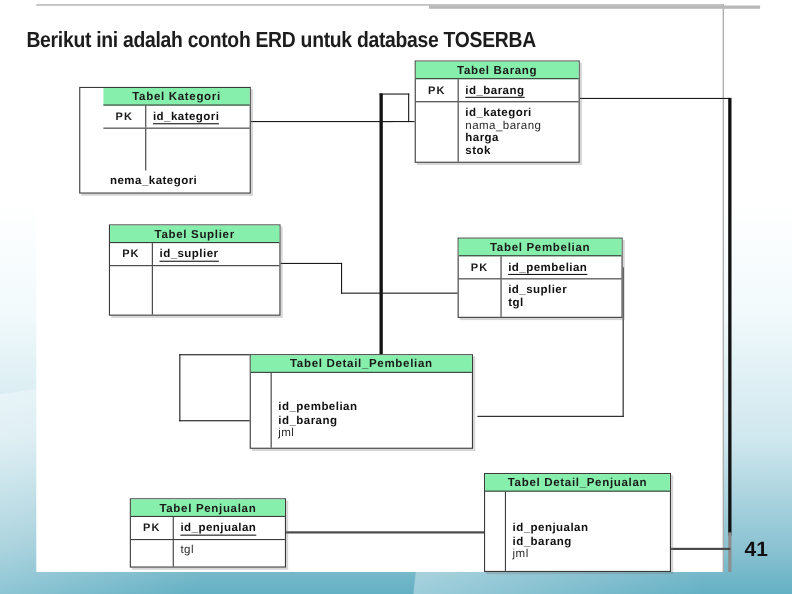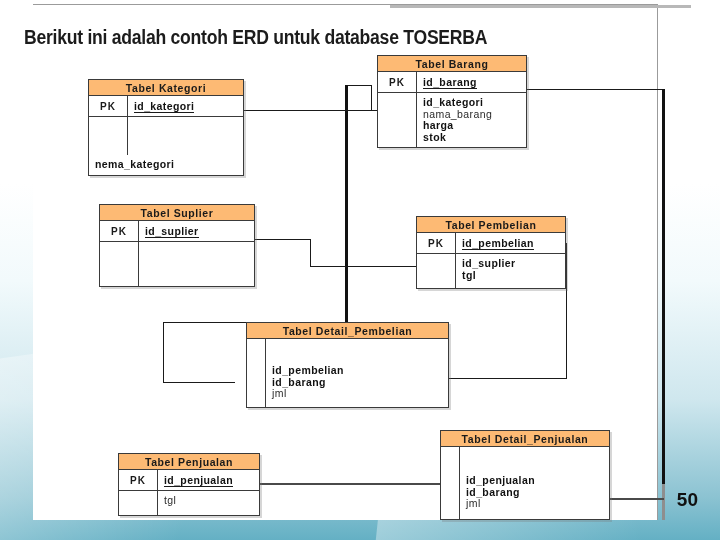--- a/index.html
+++ b/index.html
@@ -48,21 +48,21 @@
   }
 
   
   .tbl{
     position:absolute;box-sizing:border-box;
     border:1px solid #3a3a3a;background:#ffffff;
     box-shadow:2px 2px 0 rgba(120,120,120,.30);
     font-size:10px;color:#111;
   }
   .tbl .hdr{
-    background:#fdba74;border-bottom:1px solid #3a3a3a;
+    background:#86efac;border-bottom:1px solid #3a3a3a;
     text-align:center;font-weight:bold;font-size:10.5px;
     letter-spacing:.6px;padding:2px 0 2px 0;color:#1a1a1a;
     height:16px;line-height:13px;box-sizing:border-box;
   }
   .rowpk{display:flex;border-bottom:1px solid #3a3a3a;height:20px;}
   .pkcell{
     width:38px;flex:0 0 38px;border-right:1px solid #3a3a3a;
     display:flex;align-items:center;justify-content:center;
     font-weight:bold;font-size:10px;letter-spacing:1px;color:#1a1a1a;
   }
@@ -134,21 +134,21 @@
     <div class="ln v" style="left:566px;top:243px;height:136px;"></div>
     <div class="ln h" style="left:434px;top:378px;width:133px;"></div>
 
     <div class="ln h" style="left:527px;top:89px;width:137px;"></div>
     <div class="ln thick-v" style="left:662px;top:89px;height:398px;"></div>
     <div class="ln grey-v" style="left:662px;top:484px;height:36px;"></div>
     <div class="ln med-h" style="left:610px;top:498px;width:54px;"></div>
 
     <div class="ln med-h" style="left:260px;top:483px;width:185px;"></div>
 
-    <div class="tbl" style="left:88px;top:79px;width:156px;">
+    <div class="tbl" style="left:72px;top:79px;width:156px;padding-left:21px;">
       <div class="hdr">Tabel Kategori</div>
       <div class="rowpk">
         <div class="pkcell">PK</div>
         <div class="pkfield">
             <span>id_kategori</span>
           </div>
       </div>
       <div class="body" style="min-height:30px;flex-direction:column;">
         <div class="bodyleft"></div>
         <div class="attrs">
@@ -199,21 +199,21 @@
       </div>
       <div class="body" style="min-height:34px;">
         <div class="bodyleft"></div>
         <div class="attrs">
           <div class="fk">id_suplier</div>
           <div class="fk">tgl</div>
         </div>
       </div>
     </div>
 
-    <div class="tbl nopk" style="left:246px;top:322px;width:203px;">
+    <div class="tbl nopk" style="left:227px;top:322px;width:203px;">
       <div class="hdr">Tabel Detail_Pembelian</div>
       <div class="body" style="min-height:68px;">
         <div class="bodyleft" style="width:18px;flex:0 0 18px;"></div>
         <div class="attrs" style="padding-top:26px;">
           <div class="fk">id_pembelian</div>
           <div class="fk">id_barang</div>
           <div class="plain">jml</div>
         </div>
       </div>
     </div>
@@ -241,15 +241,15 @@
         <div class="attrs" style="padding-top:28px;">
           <div class="fk">id_penjualan</div>
           <div class="fk">id_barang</div>
           <div class="plain">jml</div>
         </div>
       </div>
     </div>
 
   </div>
 
-  <div id="pageno">50</div>
+  <div id="pageno">41</div>
 
 </div>
 
 </body></html>

